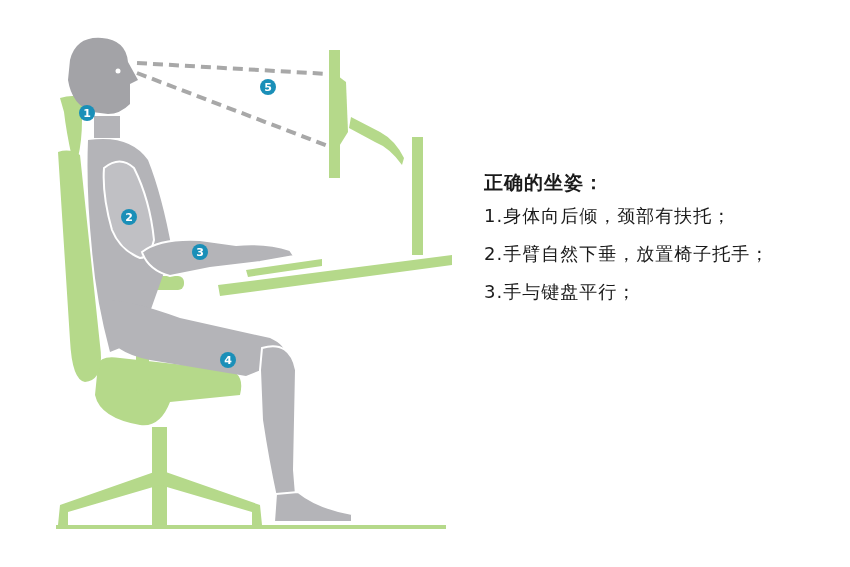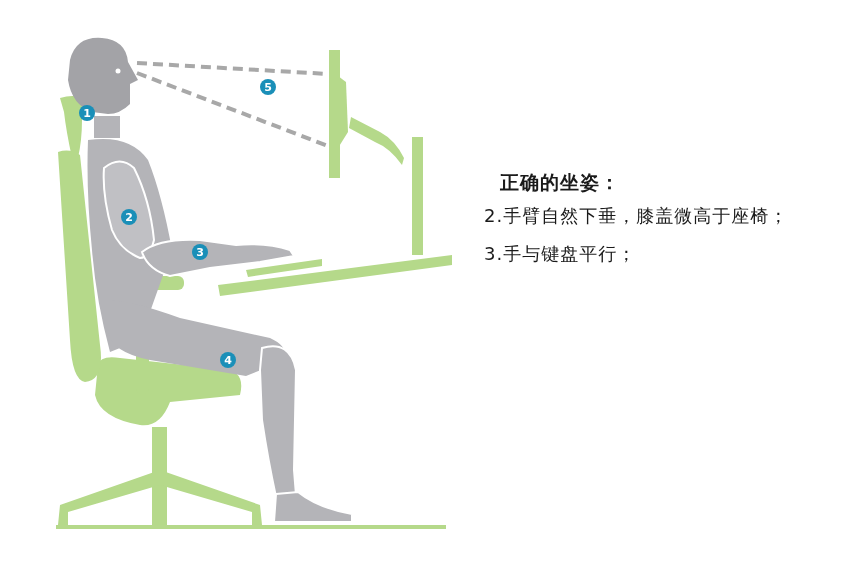--- a/index.html
+++ b/index.html
@@ -1,20 +1,20 @@
 <!DOCTYPE html>
 <html><head>
 <meta charset="utf-8">
 <style>
   html, body { margin: 0; padding: 0; background: #ffffff; }
   body { width: 850px; height: 567px; position: relative; overflow: hidden;
          font-family: "DejaVu Sans", sans-serif; }
   .illustration { position: absolute; left: 0; top: 0; width: 470px; height: 567px; }
   .legend { position: absolute; left: 484px; top: 168px; width: 366px; color: #1a1a1a; }
-  .legend-title { font-size: 19px; font-weight: bold; letter-spacing: 1px; margin: 0 0 10px 16px; height: 28px; line-height: 28px; }
+  .legend-title { font-size: 19px; font-weight: bold; letter-spacing: 1px; margin: 0 0 10px 0; height: 28px; line-height: 28px; }
   .legend-item { font-size: 18px; line-height: 20px; height: 38px; white-space: nowrap; letter-spacing: 1px; }
   .marker-text { font-family: "DejaVu Sans", sans-serif; font-size: 11px; font-weight: bold; fill: #ffffff; }
 </style>
 </head>
 <body>
 
 <svg class="illustration" viewBox="0 0 470 567" xmlns="http://www.w3.org/2000/svg">
 
   <rect x="56" y="525" width="390" height="4" fill="#b5d98a"></rect>
 
@@ -85,15 +85,16 @@
     <text class="marker-text" x="228" y="364" text-anchor="middle">4</text>
   </g>
   <g>
     <circle cx="268" cy="87" r="8" fill="#1a8fb8"></circle>
     <text class="marker-text" x="268" y="91" text-anchor="middle">5</text>
   </g>
 </svg>
 
 <div class="legend">
   <div class="legend-title">正确的坐姿：</div>
-  <div class="legend-item"><span>2.</span><span>手臂自然下垂，膝盖微高于座椅；</span></div>
+  <div class="legend-item"><span>1.</span><span>身体向后倾，颈部有扶托；</span></div>
+  <div class="legend-item"><span>2.</span><span>手臂自然下垂，放置椅子托手；</span></div>
   <div class="legend-item"><span>3.</span><span>手与键盘平行；</span></div>
 </div>
 
 </body></html>

